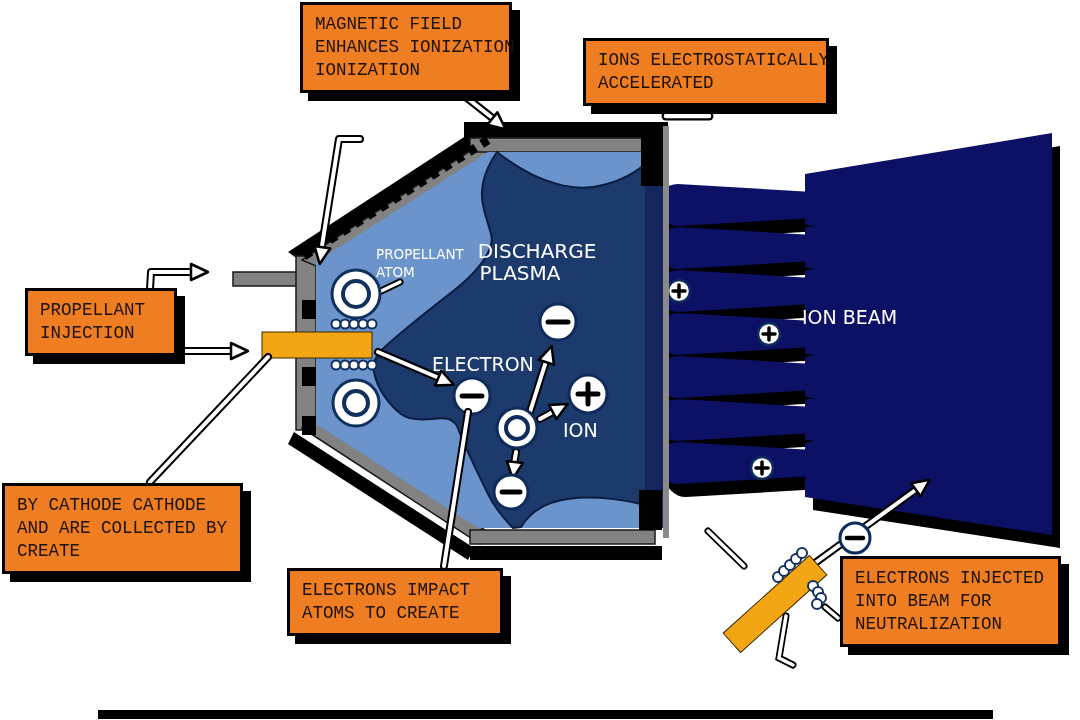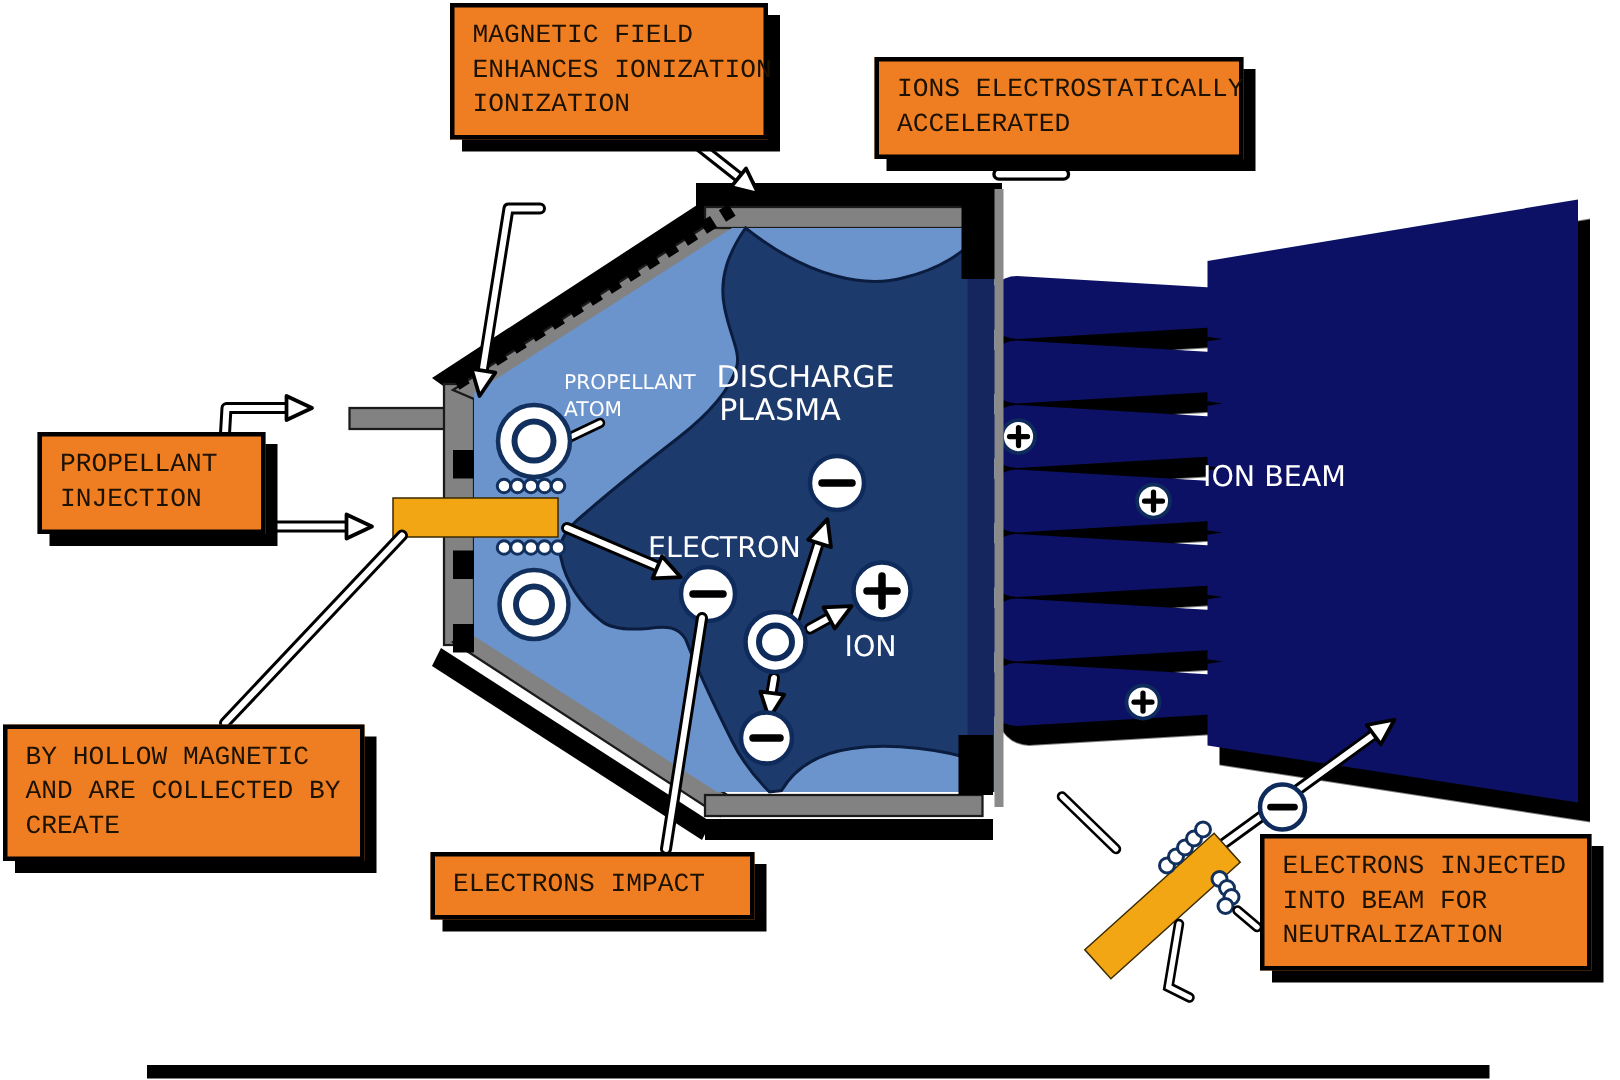--- a/index.html
+++ b/index.html
@@ -276,27 +276,28 @@
   <div>IONS ELECTROSTATICALLY</div>
   <div>ACCELERATED</div>
 </div>
 
 <div class="callout" style="left:25px;top:288px;width:152px;">
   <div>PROPELLANT</div>
   <div>INJECTION</div>
 </div>
 
 <div class="callout" style="left:2px;top:483px;width:241px;">
-  <div>BY HOLLOW MAGNETIC</div>
+  <div>BY CATHODE CATHODE</div>
   <div>AND ARE COLLECTED BY</div>
   <div>CREATE</div>
 </div>
 
 <div class="callout" style="left:287px;top:568px;width:216px;">
   <div>ELECTRONS IMPACT</div>
+  <div>ATOMS TO CREATE</div>
 </div>
 
 <div class="callout" style="left:840px;top:556px;width:221px;">
   <div>ELECTRONS INJECTED</div>
   <div>INTO BEAM FOR</div>
   <div>NEUTRALIZATION</div>
 </div>
 
 <div id="bottombar"></div>
 

